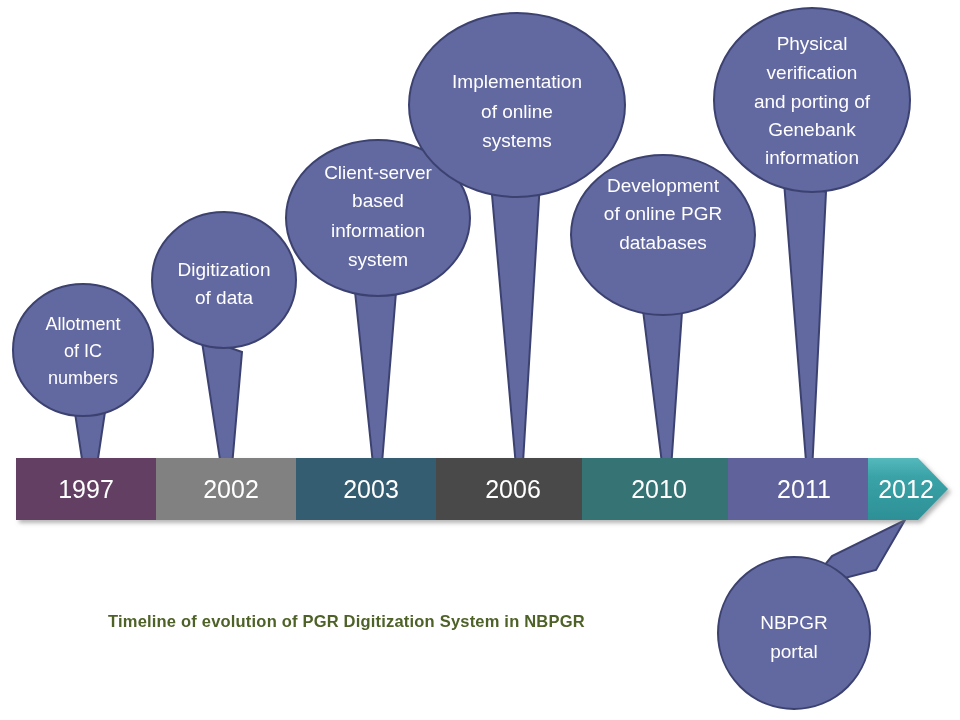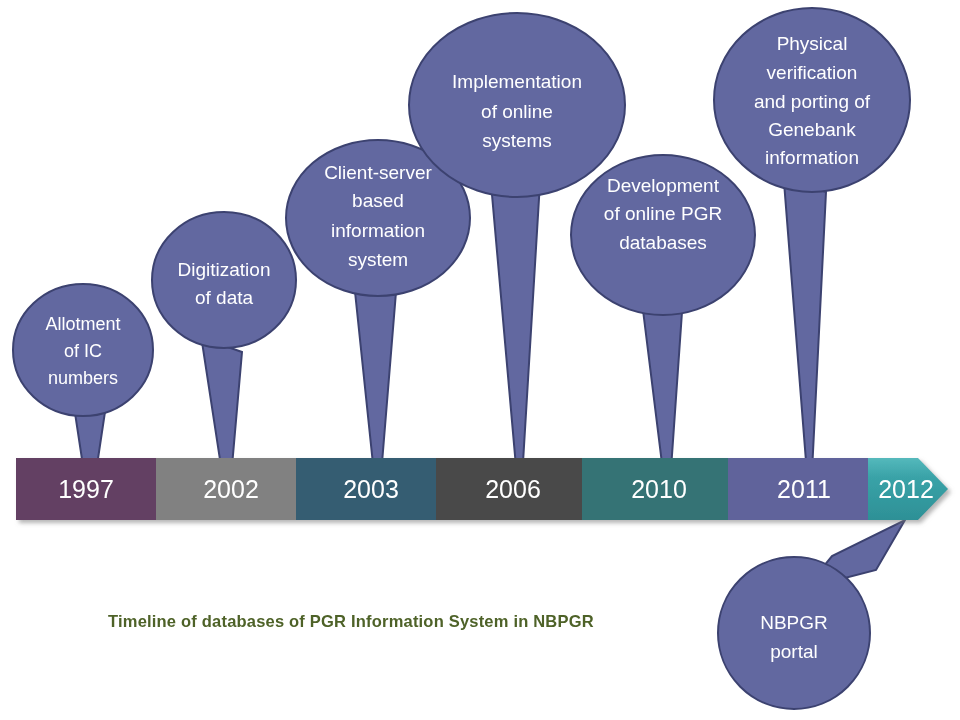--- a/index.html
+++ b/index.html
@@ -163,15 +163,15 @@
       <text class="year-label" x="231" y="491">2002</text>
       <text class="year-label" x="371" y="491">2003</text>
       <text class="year-label" x="513" y="491">2006</text>
       <text class="year-label" x="659" y="491">2010</text>
       <text class="year-label" x="804" y="491">2011</text>
       <text class="year-label" x="906" y="491">2012</text>
     </g>
 
   </svg>
 
-  <div id="caption">Timeline of databases of PGR Information System in NBPGR</div>
+  <div id="caption">Timeline of evolution of PGR Digitization System in NBPGR</div>
 
 </div>
 
 </body></html>

